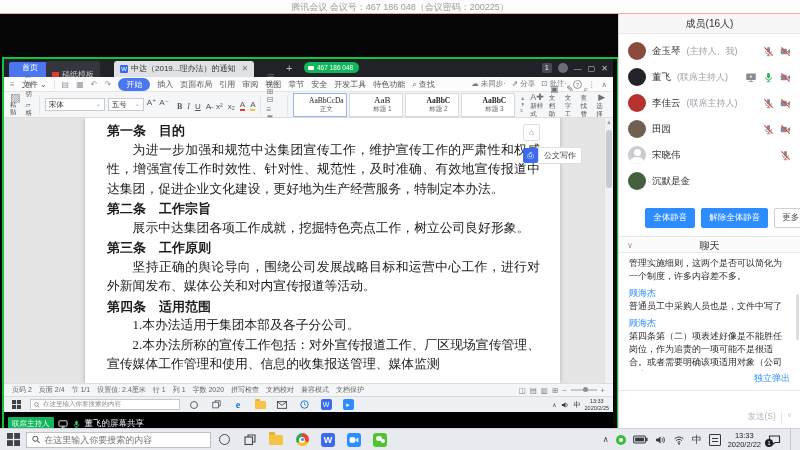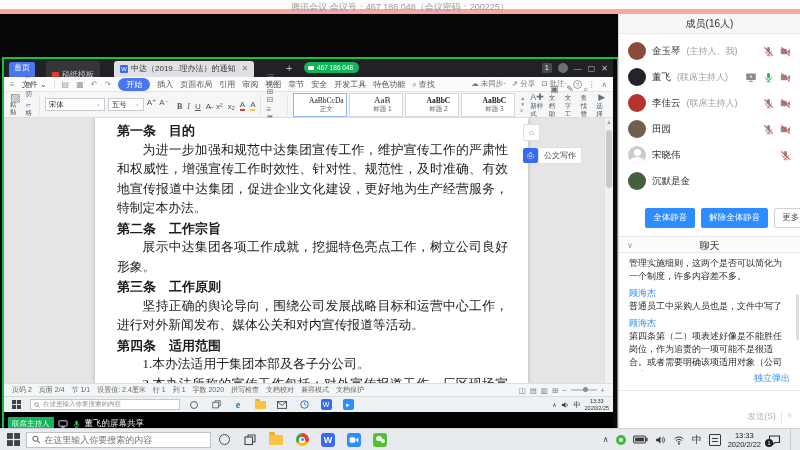--- a/index.html
+++ b/index.html
@@ -1,29 +1,29 @@
 <!DOCTYPE html>
 <html><head>
 <meta charset="utf-8">
 <style>
   html,body{margin:0;padding:0;}
   body{width:800px;height:450px;position:relative;overflow:hidden;background:#000;
        font-family:"Liberation Sans","DejaVu Sans",sans-serif;-webkit-font-smoothing:antialiased;}
 
   
-  #topbar{position:absolute;left:0;top:0;width:800px;height:14px;background:#fdfdfd;border-bottom:5px solid #fca5a5;
+  #topbar{position:absolute;left:0;top:0;width:800px;height:14px;background:#fdfdfd;border-bottom:1px solid #fca5a5;
           font-size:9px;line-height:14px;color:#9a9a9a;text-align:center;box-sizing:border-box;}
 
   
   #stage{position:absolute;left:0;top:14px;width:618px;height:414px;background:#060606;}
   #frame{position:absolute;left:2px;top:43px;width:613px;height:379px;border:2px solid #17c13e;background:#0a0a0a;box-sizing:content-box;}
 
   
   #wtabs{position:absolute;left:0;top:0;width:609px;height:18px;background:#212227;}
-  .wtab-home{position:absolute;left:5px;top:3px;height:16px;padding:0 5px;background:#4a77f0;color:#fff;font-size:8px;line-height:12px;border-radius:2px;}
+  .wtab-home{position:absolute;left:5px;top:3px;height:16px;padding:0 13px;background:#4a77f0;color:#fff;font-size:8px;line-height:12px;border-radius:2px;}
   .wtab-tpl{position:absolute;left:42px;top:2px;height:28px;padding:0 6px;background:#34363c;color:#c9c9c9;font-size:8px;line-height:14px;border-radius:3px 3px 0 0;display:flex;align-items:center;gap:3px;}
   .tpl-ico{width:7px;height:7px;background:#e23c31;border-radius:1px;display:inline-block;}
   .wtab-doc{position:absolute;left:110px;top:2px;height:16px;max-width:160px;padding:0 6px;background:#dfe1e4;color:#333;font-size:8px;line-height:16px;border-radius:3px 3px 0 0;display:flex;align-items:center;gap:3px;white-space:nowrap;}
   .doc-ico{width:8px;height:8px;background:#3a6af0;color:#fff;font-size:6px;line-height:8px;text-align:center;border-radius:1px;flex:none;}
   .wtab-close{color:#777;font-size:8px;margin-left:3px;}
   .wtab-plus{position:absolute;left:282px;top:2px;color:#bbb;font-size:11px;line-height:14px;}
   .meet-pill{position:absolute;left:300px;top:3px;height:11px;background:#12b65a;border-radius:6px;color:#fff;font-size:6.5px;line-height:11px;padding:0 6px 0 4px;display:flex;align-items:center;gap:3px;}
   .meet-pill .cam{width:6px;height:4px;background:#fff;border-radius:1px;position:relative;display:inline-block;}
   .wtab-right{position:absolute;right:5px;top:0;height:18px;display:flex;align-items:center;gap:6px;color:#c5c5c5;font-size:8px;}
   .badge1{background:#494b52;color:#fff;font-size:6.5px;width:10px;height:10px;line-height:10px;text-align:center;border-radius:2px;}
@@ -58,22 +58,22 @@
   .gbox{width:40px;height:22px;background:#fff;border:1px solid #d8d8d8;display:flex;flex-direction:column;align-items:center;justify-content:center;padding-left:12px;}
   .gbox.sel{border-color:#9ab4f0;}
   .gsample{font-family:"Liberation Serif",serif;font-size:7.5px;color:#222;line-height:9px;white-space:nowrap;}
   .glabel{font-size:6.5px;color:#666;line-height:8px;}
   .garrows{display:flex;flex-direction:column;font-size:5px;color:#888;line-height:5px;gap:1px;}
   .toolitem{display:flex;flex-direction:column;align-items:center;font-size:6.5px;color:#555;line-height:8px;width:34px;}
   .toolitem .ti{font-size:9px;color:#6a7077;line-height:10px;}
 
   
   #wdoc{position:absolute;left:0;top:59px;width:609px;height:265px;background:#e5e5e6;overflow:hidden;}
-  #page{position:absolute;left:81px;top:0;width:433px;height:265px;background:#fff;box-shadow:0 0 4px rgba(0,0,0,.25);
-        box-sizing:border-box;padding:3px 20px 0 22px;font-family:"Liberation Serif","DejaVu Serif",serif;color:#1c1c1c;overflow:hidden;margin-left:10px;}
+  #page{position:absolute;left:81px;top:0;width:475px;height:265px;background:#fff;box-shadow:0 0 4px rgba(0,0,0,.25);
+        box-sizing:border-box;padding:3px 20px 0 22px;font-family:"Liberation Serif","DejaVu Serif",serif;color:#1c1c1c;overflow:hidden;}
   .dh{font-size:13px;font-weight:bold;line-height:19.5px;}
   .dp{font-size:12.8px;line-height:19.5px;text-align:justify;text-indent:2em;}
   #vscroll{position:absolute;right:0;top:0;width:8px;height:265px;background:#f0f1f2;border-left:1px solid #e0e0e0;}
   #vthumb{position:absolute;right:1px;top:12px;width:6px;height:58px;background:#c6cace;border-radius:3px;}
   .scr-arrow{position:absolute;right:1px;top:1px;font-size:6px;color:#9aa0a6;}
   #floaties{position:absolute;left:519px;top:6px;width:80px;}
   .home-btn{width:15px;height:15px;background:#fff;border:1px solid #ddd;border-radius:2px;font-size:8px;color:#888;text-align:center;line-height:15px;}
   .gw-row{display:flex;align-items:center;margin-top:6px;}
   .gw-ico{width:15px;height:15px;background:#3a6af0;border-radius:2px;color:#fff;font-size:8px;line-height:15px;text-align:center;flex:none;}
   .gw-label{background:#fff;border:1px solid #e0e0e0;font-size:8px;color:#444;padding:2px 5px;white-space:nowrap;}

